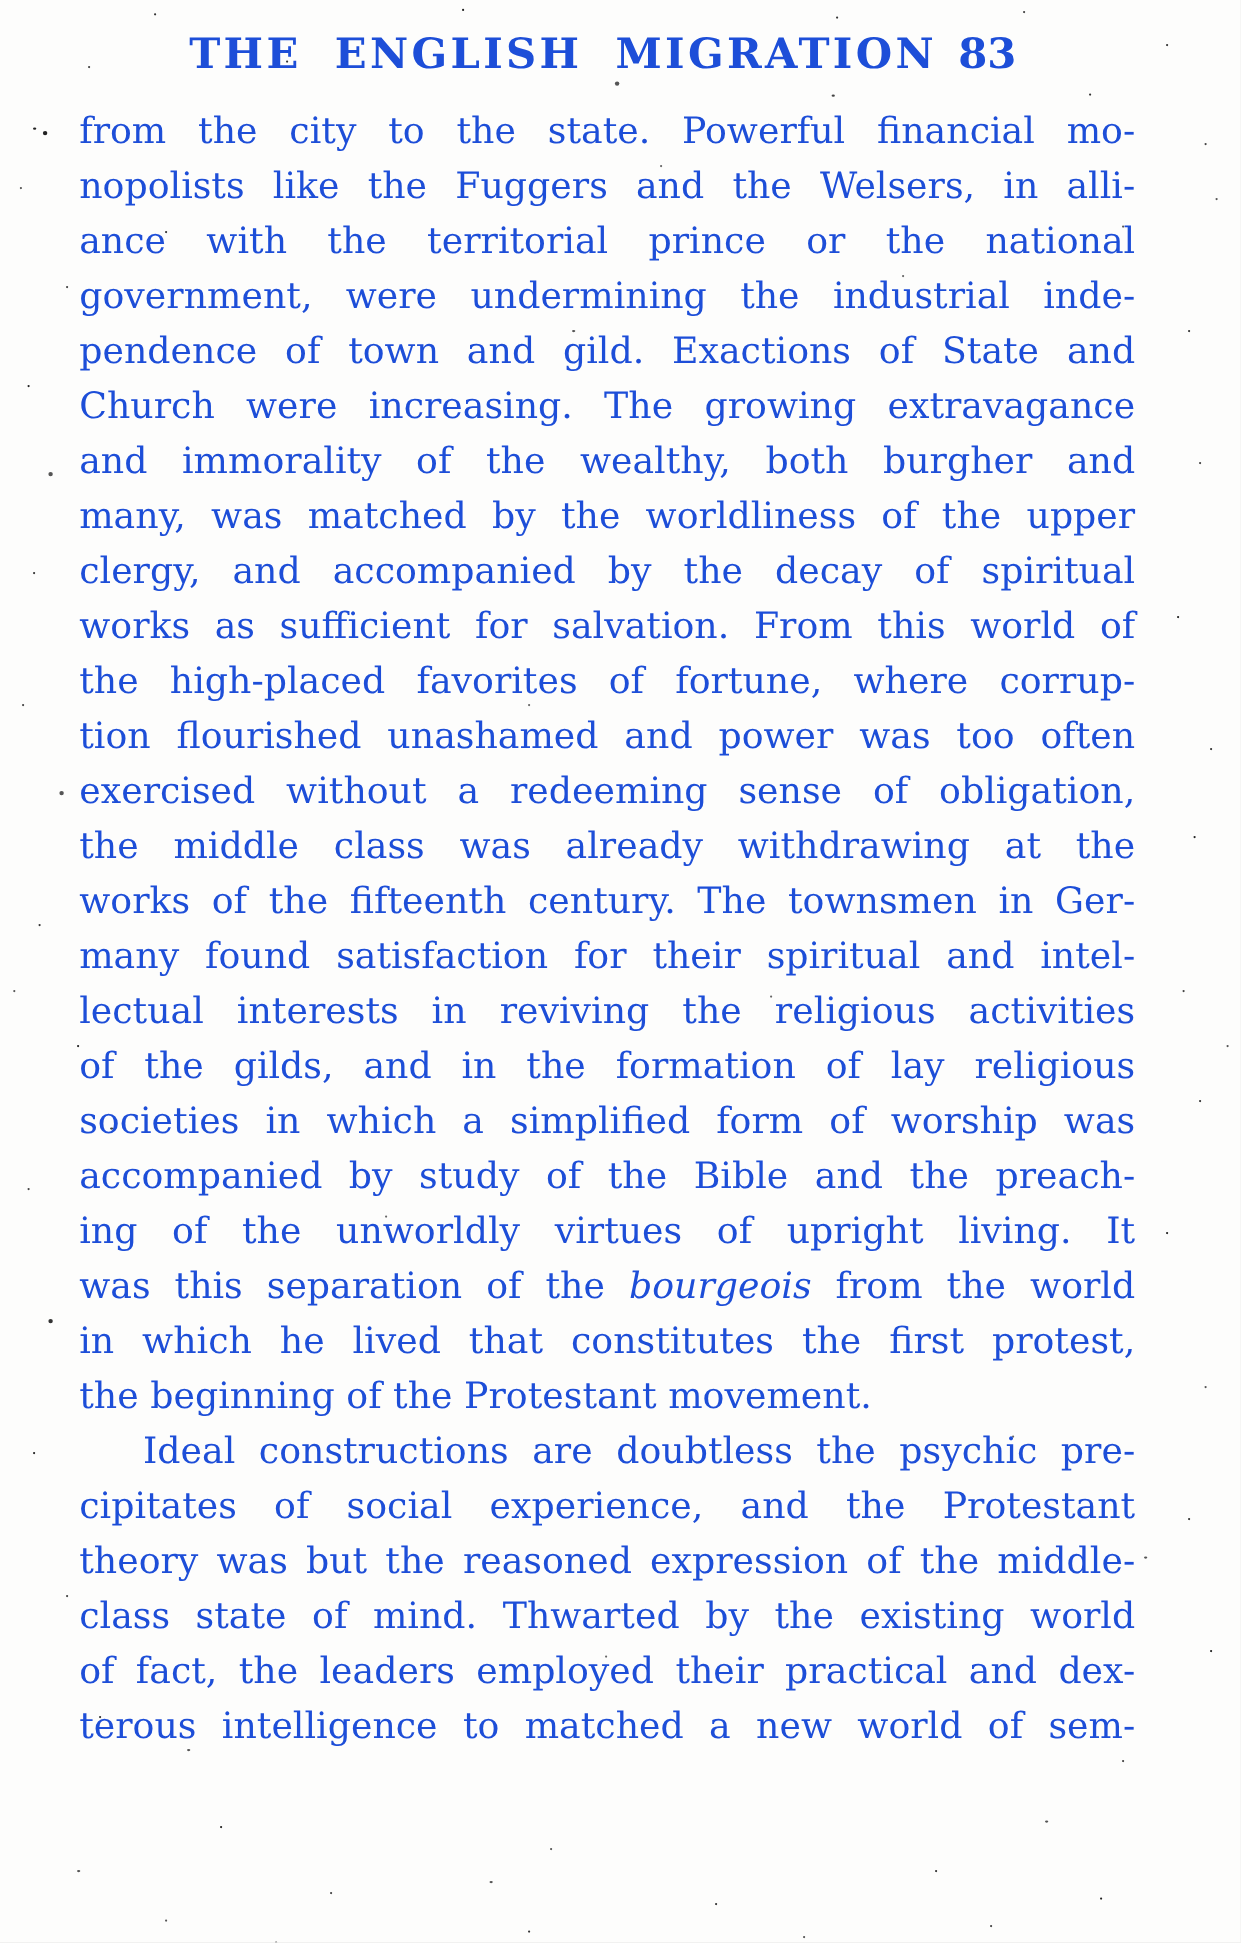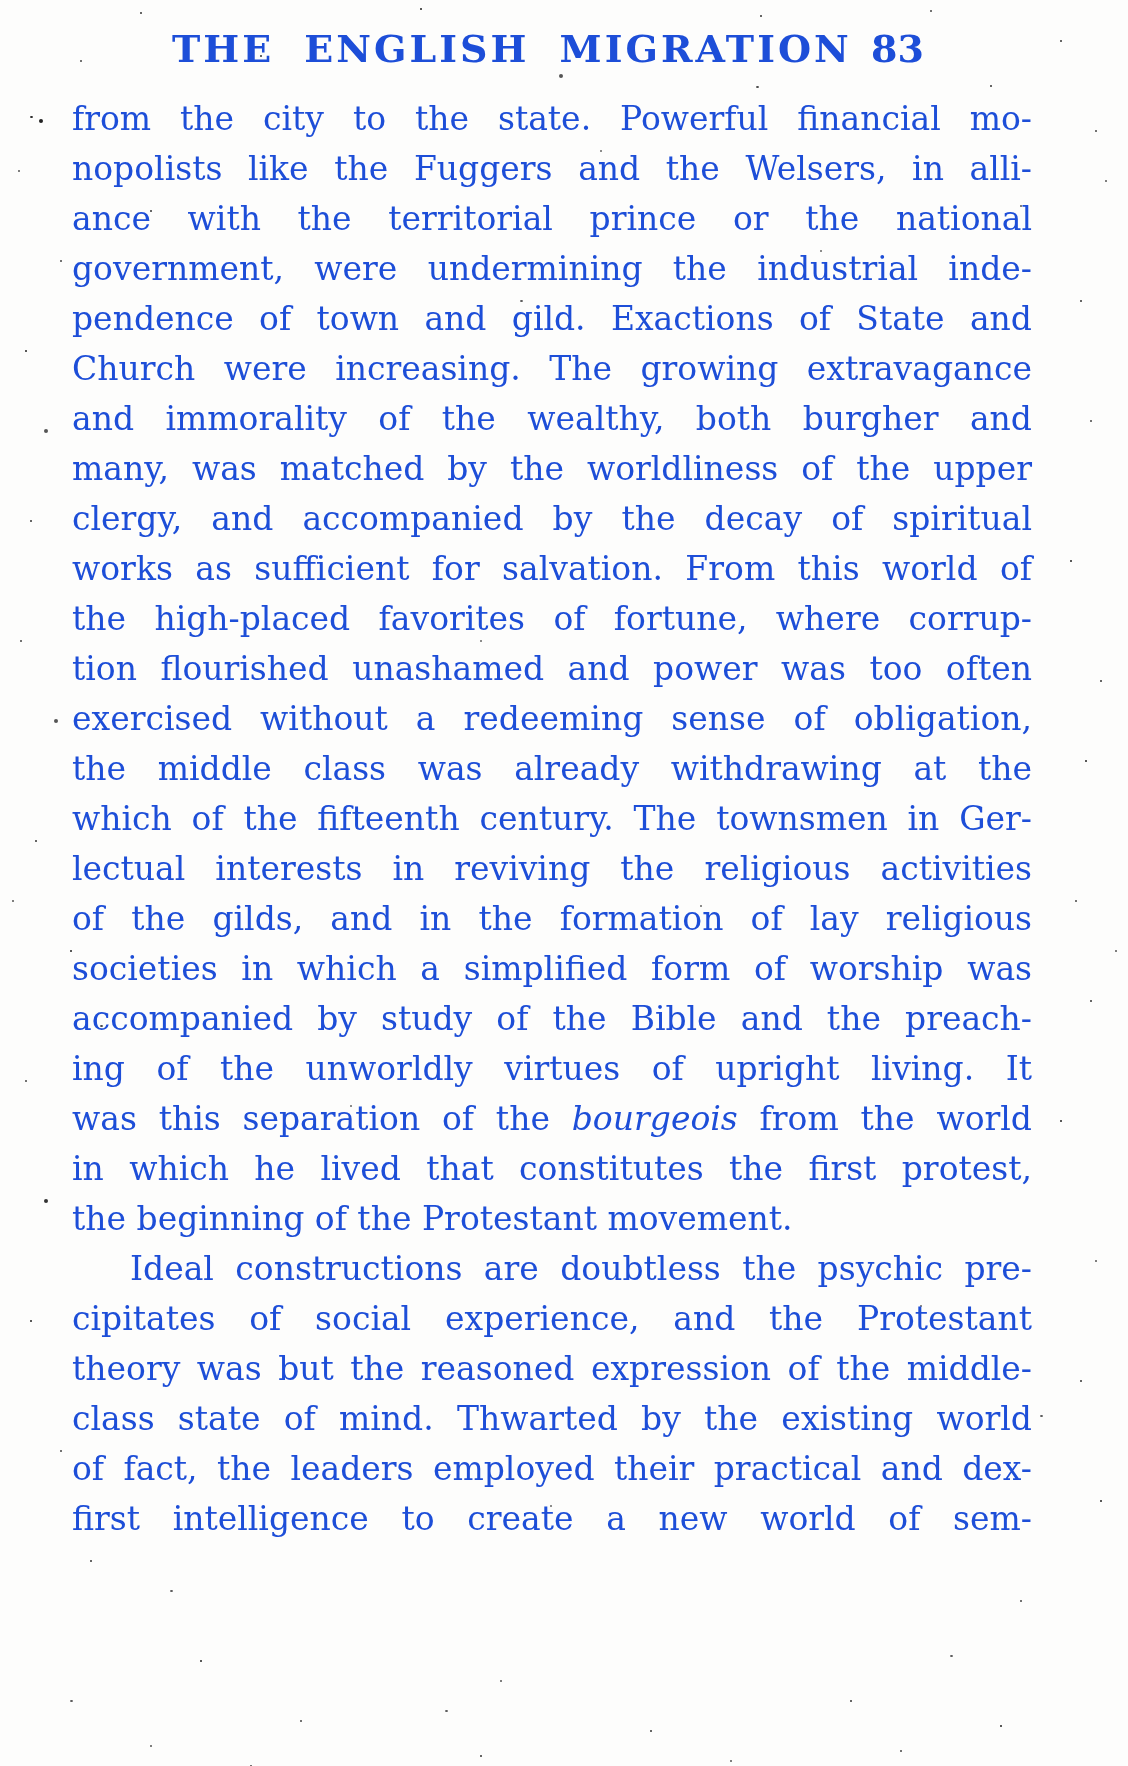--- a/index.html
+++ b/index.html
@@ -122,32 +122,33 @@
       <div class="line">pendence of town and gild. Exactions of State and</div>
       <div class="line">Church were increasing. The growing extravagance</div>
       <div class="line">and immorality of the wealthy, both burgher and</div>
       <div class="line">many, was matched by the worldliness of the upper</div>
       <div class="line">clergy, and accompanied by the decay of spiritual</div>
       <div class="line">works as sufficient for salvation. From this world of</div>
       <div class="line">the high-placed favorites of fortune, where corrup-</div>
       <div class="line">tion flourished unashamed and power was too often</div>
       <div class="line">exercised without a redeeming sense of obligation,</div>
       <div class="line">the middle class was already withdrawing at the</div>
-      <div class="line">which of the fifteenth century. The townsmen in Ger-</div>
+      <div class="line">works of the fifteenth century. The townsmen in Ger-</div>
+      <div class="line">many found satisfaction for their spiritual and intel-</div>
       <div class="line">lectual interests in reviving the religious activities</div>
       <div class="line">of the gilds, and in the formation of lay religious</div>
       <div class="line">societies in which a simplified form of worship was</div>
       <div class="line">accompanied by study of the Bible and the preach-</div>
       <div class="line">ing of the unworldly virtues of upright living. It</div>
       <div class="line"><span>was this separation of the </span><em class="italic-term">bourgeois</em><span> from the world</span></div>
       <div class="line">in which he lived that constitutes the first protest,</div>
       <div class="line line--flush-left">the beginning of the Protestant movement.</div>
     </div>
     <div>
       <div class="line line--indent">Ideal constructions are doubtless the psychic pre-</div>
       <div class="line">cipitates of social experience, and the Protestant</div>
       <div class="line">theory was but the reasoned expression of the middle-</div>
       <div class="line">class state of mind. Thwarted by the existing world</div>
       <div class="line">of fact, the leaders employed their practical and dex-</div>
-      <div class="line">first intelligence to create a new world of sem-</div>
+      <div class="line">terous intelligence to matched a new world of sem-</div>
     </div>
   </div>
 </div>
 
 </body></html>

